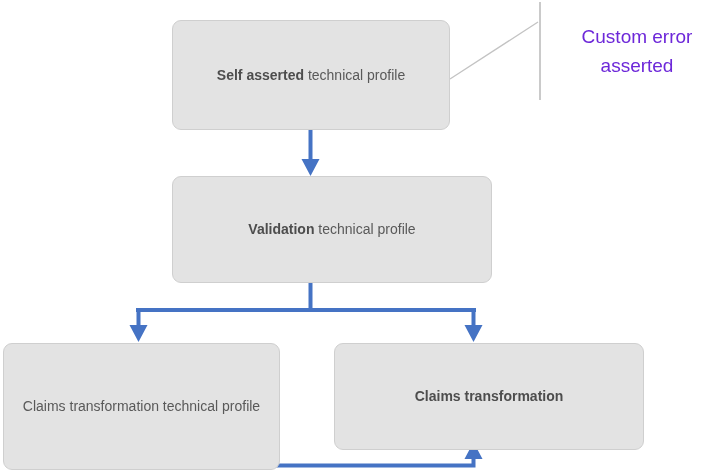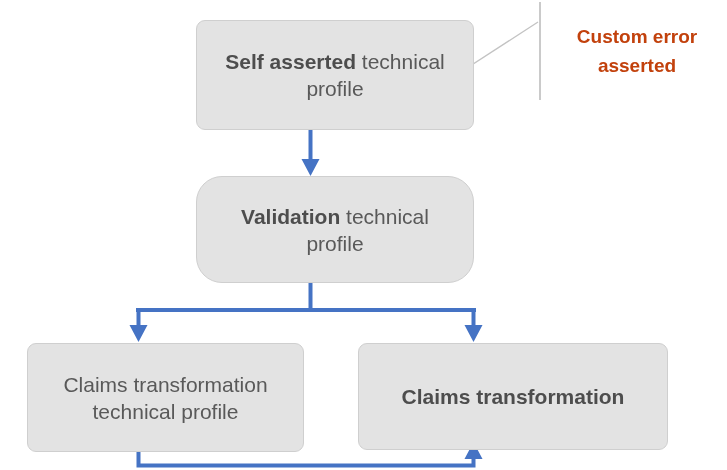--- a/index.html
+++ b/index.html
@@ -28,43 +28,41 @@
     position: absolute;
     box-sizing: border-box;
     background: #e3e3e3;
     border: 1px solid #cfcfcf;
     border-radius: 9px;
     display: flex;
     align-items: center;
     justify-content: center;
     text-align: center;
     color: #595959;
-    font-size: 21px;
+    font-size: 14px;
     line-height: 27px;
     padding: 4px 14px;
     z-index: 3;
-    margin-left: 24px;
   }
   .node .txt { display: block; }
   .b { font-weight: bold; color: #4d4d4d; }
   #node-self-asserted { left: 172px; top: 20px; width: 278px; height: 110px; }
-  #node-validation    { left: 172px; top: 176px; width: 278px; height: 107px; border-radius: 26px; }
-  #node-claims-tp     { left: 3px;   top: 343px; width: 277px; height: 109px; }
+  #node-validation    { left: 172px; top: 176px; width: 320px; height: 107px; }
+  #node-claims-tp     { left: 3px;   top: 343px; width: 277px; height: 127px; }
   #node-claims        { left: 334px; top: 343px; width: 310px; height: 107px; }
   #annotation-text {
     position: absolute;
     left: 554px;
     top: 22px;
     width: 166px;
     text-align: center;
-    color: #c2410c;
+    color: #6d28d9;
     font-size: 19px;
     line-height: 29px;
     z-index: 3;
-    font-weight: bold;
   }
 </style>
 </head>
 <body>
 
 <div id="canvas">
 
   <svg id="connectors" viewBox="0 0 727 470" width="727" height="470" xmlns="http://www.w3.org/2000/svg">
 
     <g>

